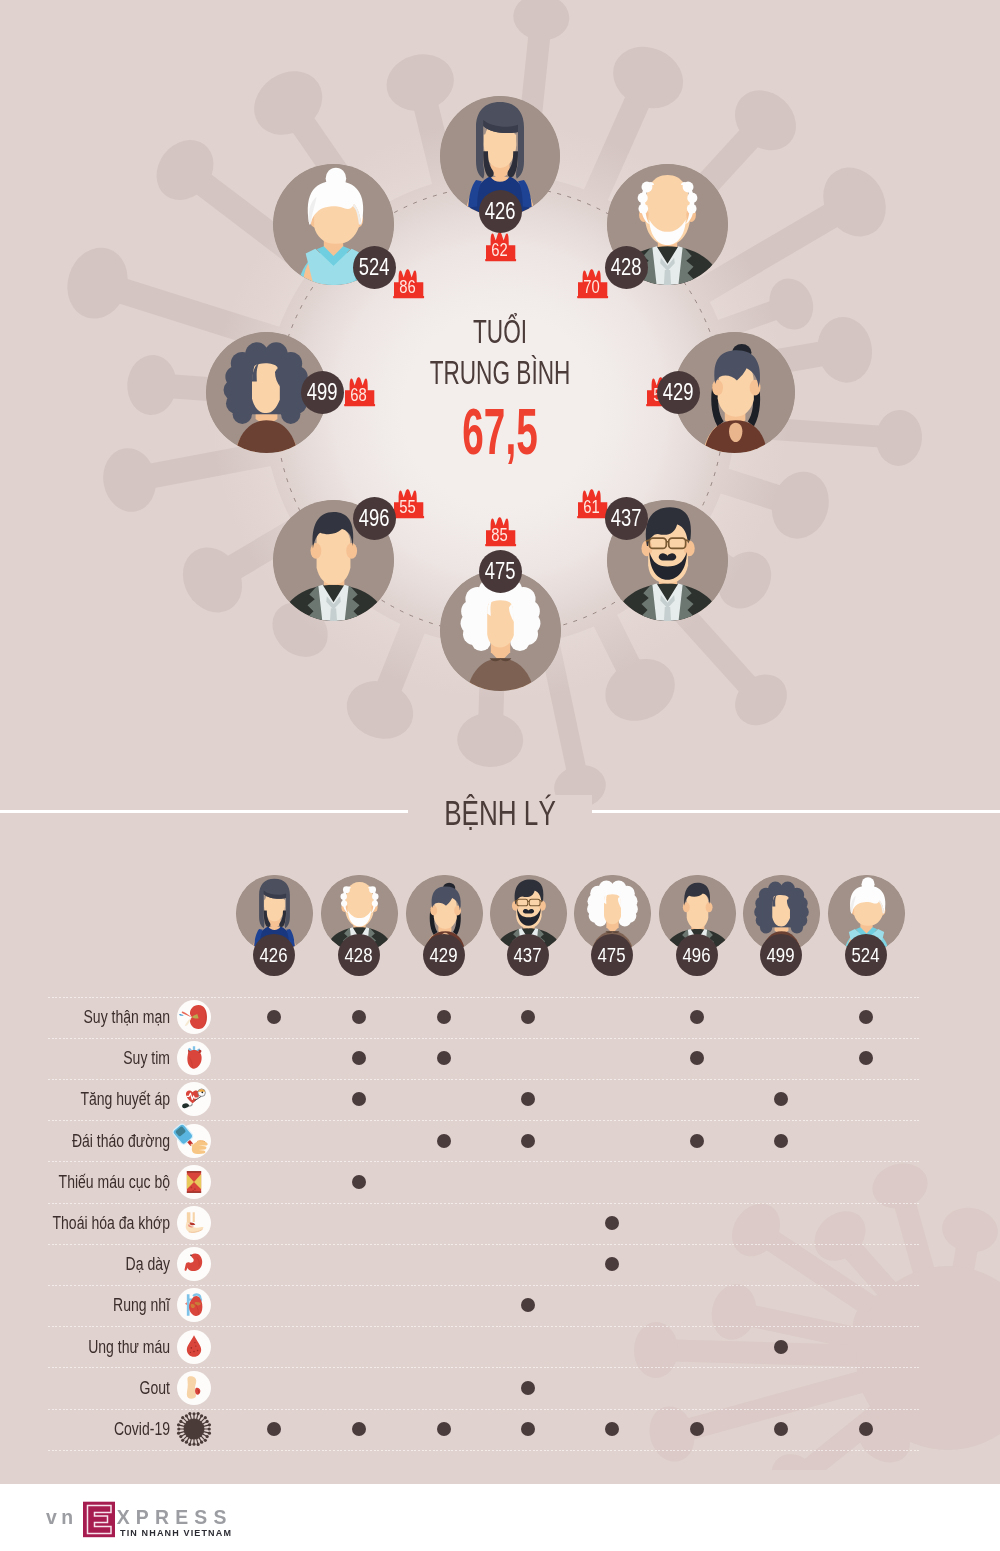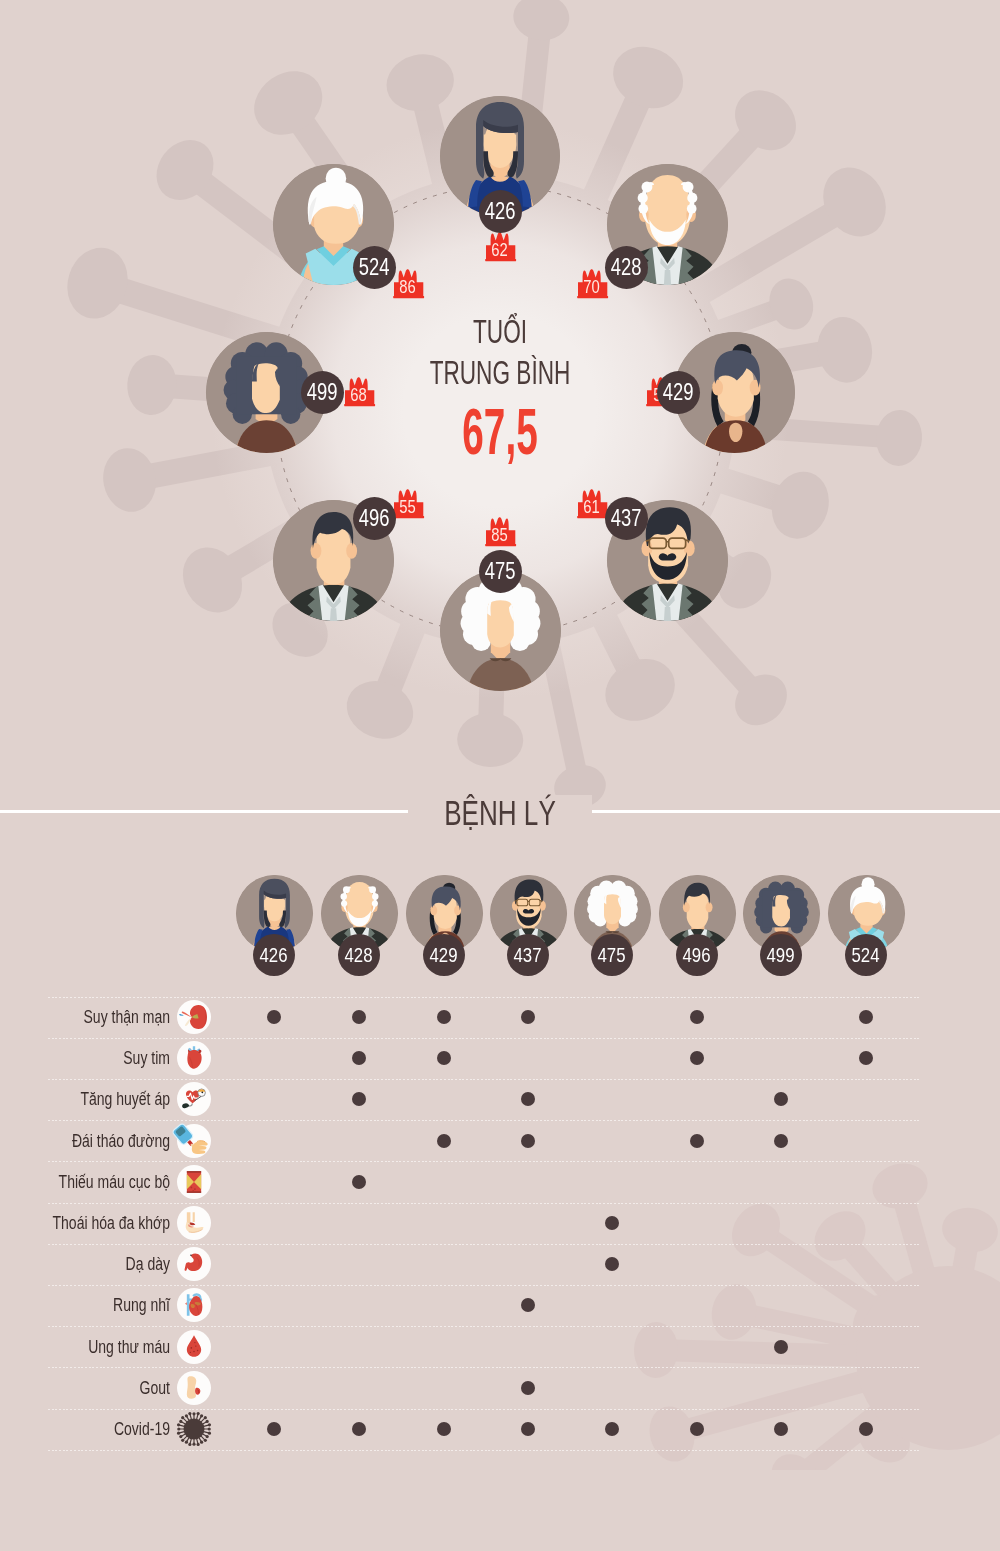--- a/index.html
+++ b/index.html
@@ -912,20 +912,29 @@
       <div class="dot" style="left:352px;top:562px"></div>
       <div class="dot" style="left:437px;top:562px"></div>
       <div class="dot" style="left:521px;top:562px"></div>
       <div class="dot" style="left:605px;top:562px"></div>
       <div class="dot" style="left:690px;top:562px"></div>
       <div class="dot" style="left:774px;top:562px"></div>
       <div class="dot" style="left:859px;top:562px"></div>
       <div class="rowline" style="top:589.5px"></div>
     </div>
 
+  <div id="footer">
+    <div id="logo" style="position: absolute; left: 40px; top: 16px; width: 210px; height: 50px;"><svg width="210" height="50" viewBox="0 0 210 50">
+   <text x="6" y="24" font-family="Liberation Sans, sans-serif" font-size="19.4" font-weight="bold" fill="#9b9da2" letter-spacing="4.5">vn</text>
+   <rect x="43" y="1.7" width="32" height="35.5" fill="#a61c4f"></rect>
+   <path fill="none" stroke="#f6e2ea" stroke-width="1.5" d="M47.5 5.5 H71 V12.5 H54.5 V16 H67.5 V22.5 H54.5 V26.5 H71 V33.5 H47.5 Z"></path>
+   <text x="76.7" y="24" font-family="Liberation Sans, sans-serif" font-size="19.4" font-weight="bold" fill="#9b9da2" letter-spacing="6.2">XPRESS</text>
+   <text x="80" y="35.5" font-family="Liberation Sans, sans-serif" font-size="9" font-weight="bold" fill="#2b2b33" letter-spacing="1.15">TIN NHANH VIETNAM</text>
+  </svg></div>
+  </div>
 <div style="position: absolute; left: 600px; top: 1150px; width: 400px; height: 320px; overflow: hidden; pointer-events: none; z-index: 0;"><svg width="400" height="320" viewBox="0 0 400 320">
         <g fill="#dbcac7">
           <g transform="rotate(-15.6 300 36)">
             <rect x="289" y="36" width="22" height="179"></rect>
             <ellipse cx="300" cy="36" rx="28" ry="22"></ellipse>
           </g>
           <g transform="rotate(-56.3 156 80)">
             <rect x="145" y="80" width="22" height="231"></rect>
             <ellipse cx="156" cy="80" rx="28" ry="22"></ellipse>
           </g>

